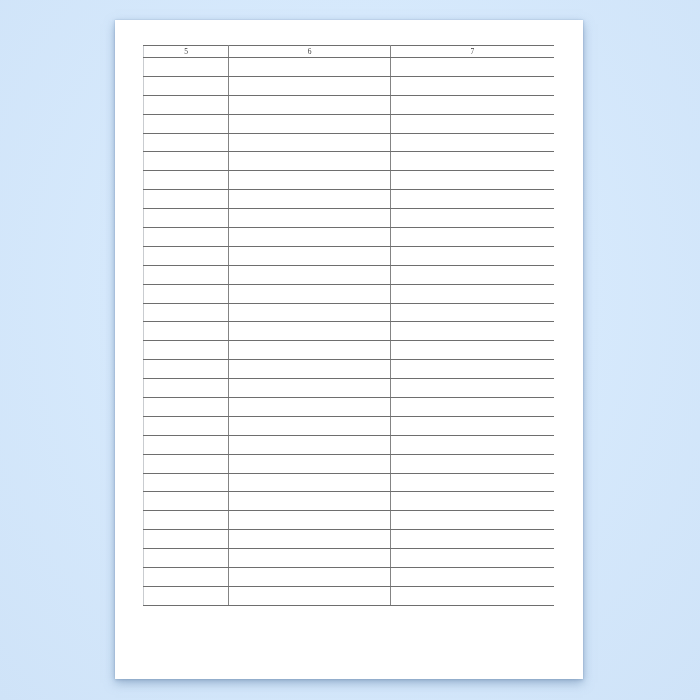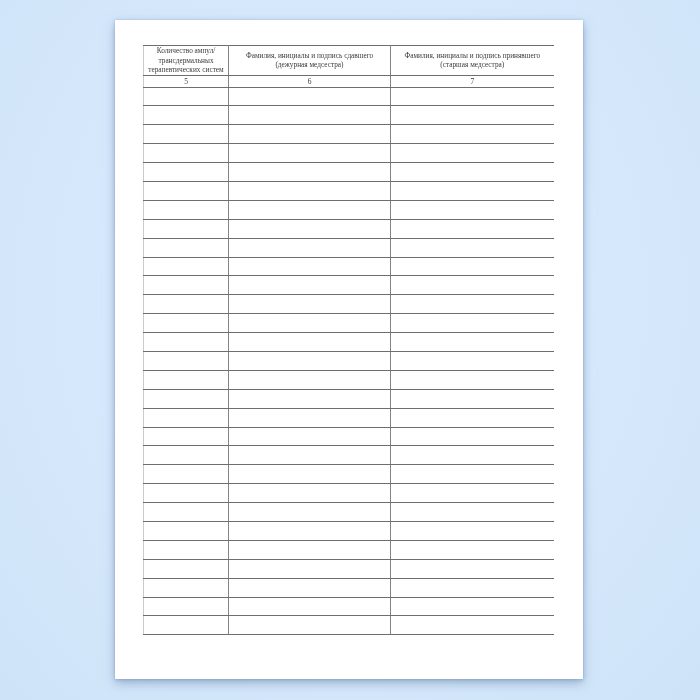--- a/index.html
+++ b/index.html
@@ -71,29 +71,20 @@
 
 <div class="scene">
   <div class="page">
     <table class="form-table">
       <colgroup>
         <col class="w0">
           <col class="w1">
           <col class="w2">
       </colgroup>
       <thead>
-        <tr class="header-row">
-          <th class="vline">Количество  ампул/
-трансдермальных
-терапевтических  систем</th>
-          <th class="vline">Фамилия, инициалы и подпись сдавшего
-(дежурная медсестра)</th>
-          <th>Фамилия, инициалы и подпись принявшего
-(старшая медсестра)</th>
-        </tr>
         <tr class="number-row">
           <th class="vline">5</th>
           <th class="vline">6</th>
           <th>7</th>
         </tr>
       </thead>
       <tbody>
           <tr>
             <td class="vline"></td>
             <td class="vline"></td>

